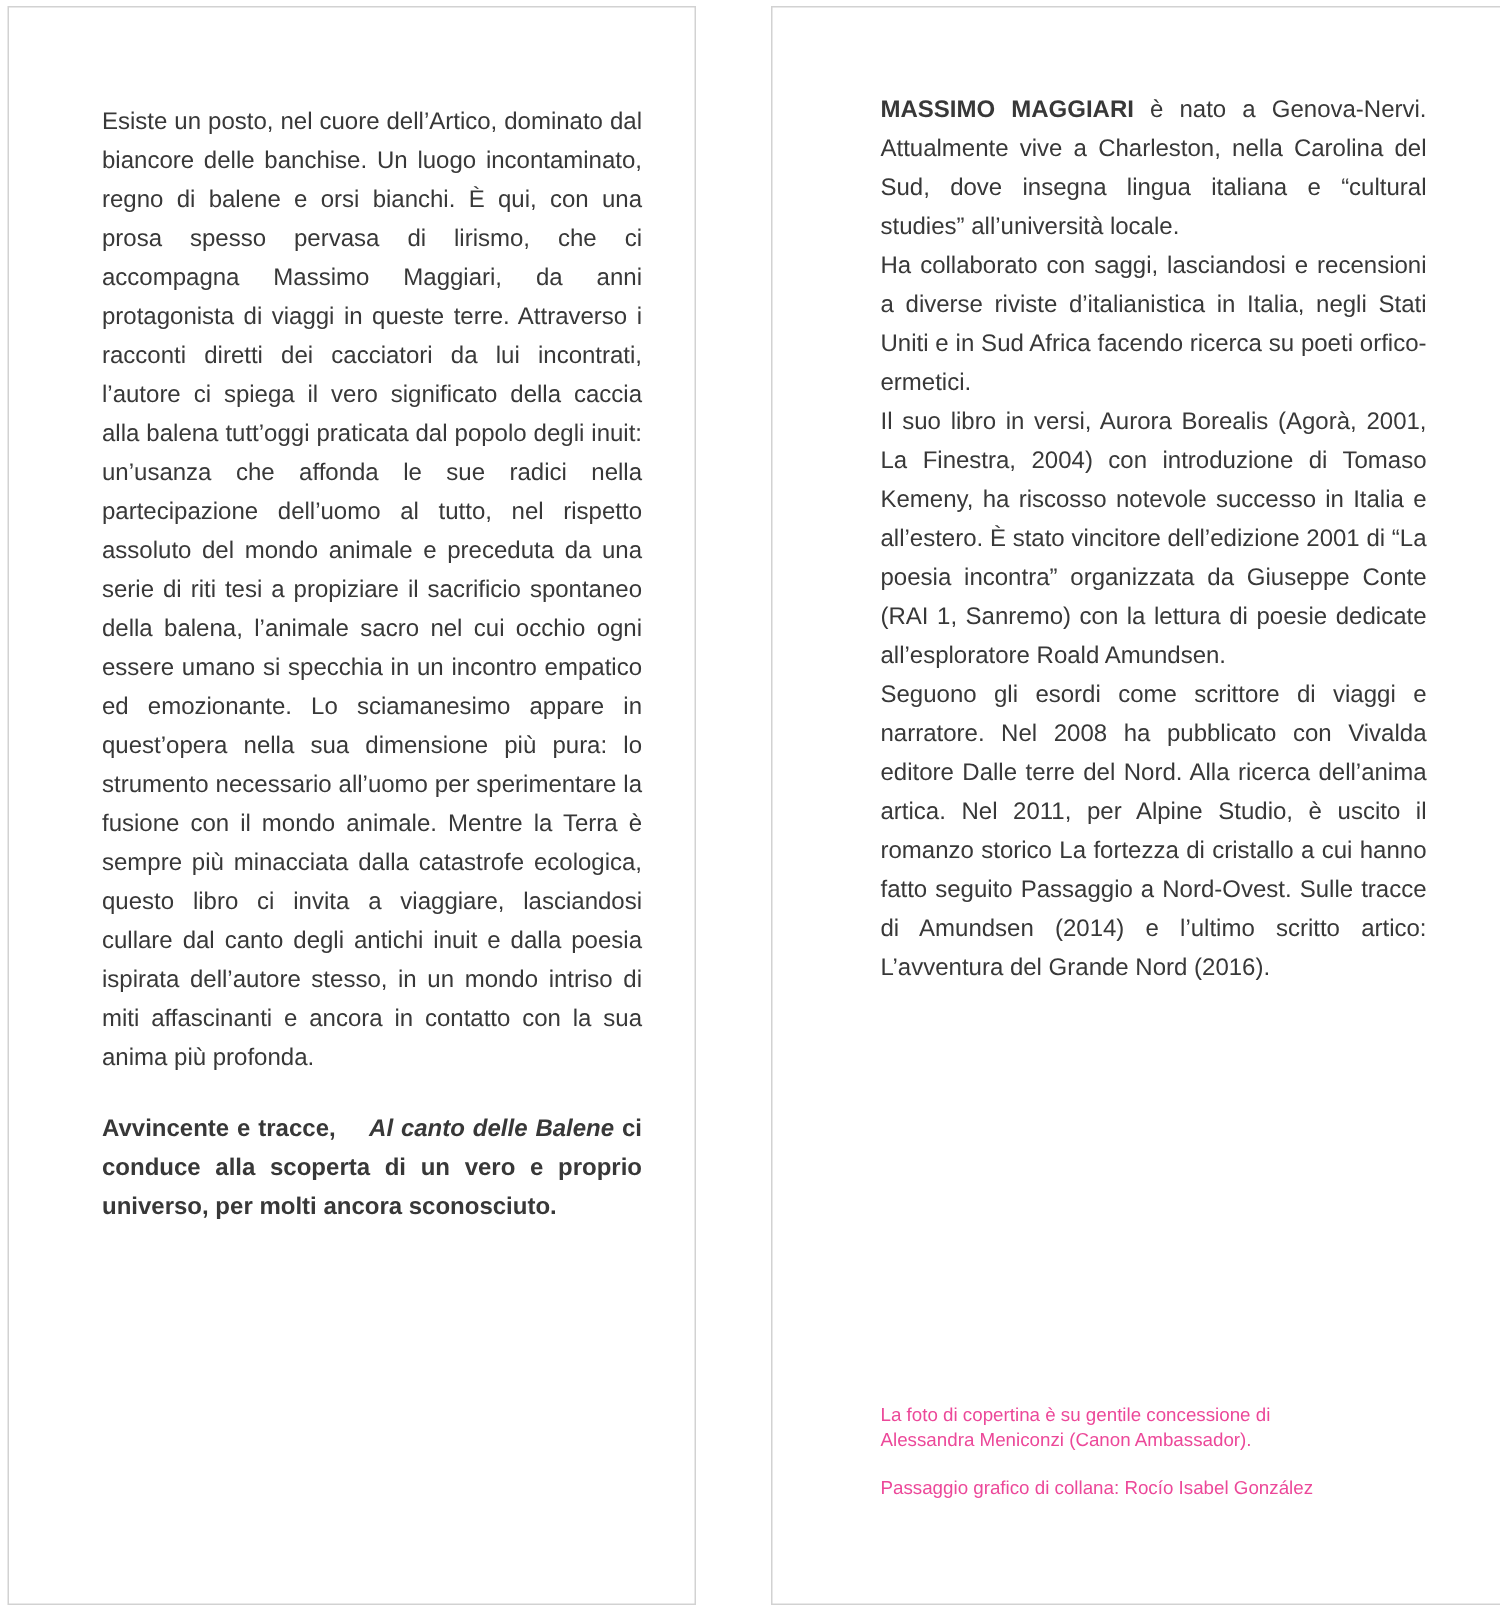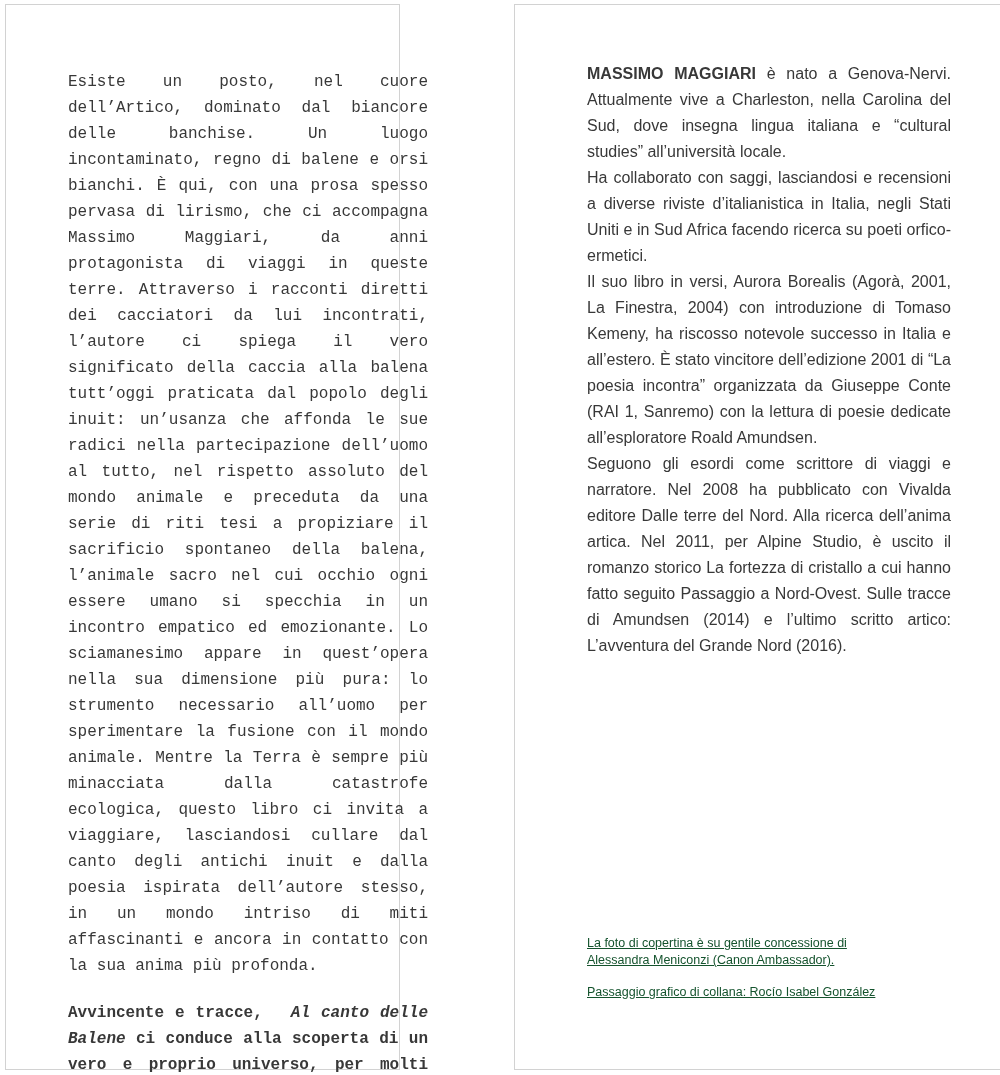--- a/index.html
+++ b/index.html
@@ -17,21 +17,21 @@
     overflow: hidden;
   }
   .page {
     position: absolute;
     top: 4px;
     height: 1066px;
     background: #ffffff;
     border: 1px solid #d2d2d2;
     box-sizing: border-box;
   }
-  .page-left  { left: 5px;   width: 395px; font-family: Liberation Mono, monospace; }
+  .page-left  { left: 5px;   width: 459px; }
   .page-right { left: 514px; width: 524px; }
 
   .text-block { position: absolute; }
   .left-text  { left: 62px; top: 64px; width: 360px; }
   .right-text { left: 72px; top: 56px; width: 364px; }
 
   p { margin: 0; }
 
   .body-par, .bio-par {
     font-size: 16px;
@@ -54,22 +54,21 @@
   .seg-bold { font-weight: 700; }
   .seg-italic { }
   .seg-bold-italic { font-weight: 700; font-style: italic; margin-left: 17px; }
 
   .credits {
     position: absolute;
     left: 72px;
     top: 930px;
     font-size: 12.5px;
     line-height: 17px;
-    color: #14532d;
-    text-decoration: underline;
+    color: #ec4899;
   }
   .credit-photo { max-width: 272px; }
   .credit-design { margin-top: 15px; white-space: nowrap; }
 </style>
 </head>
 <body>
 
 <div class="spread">
 
   <section class="page page-left">

